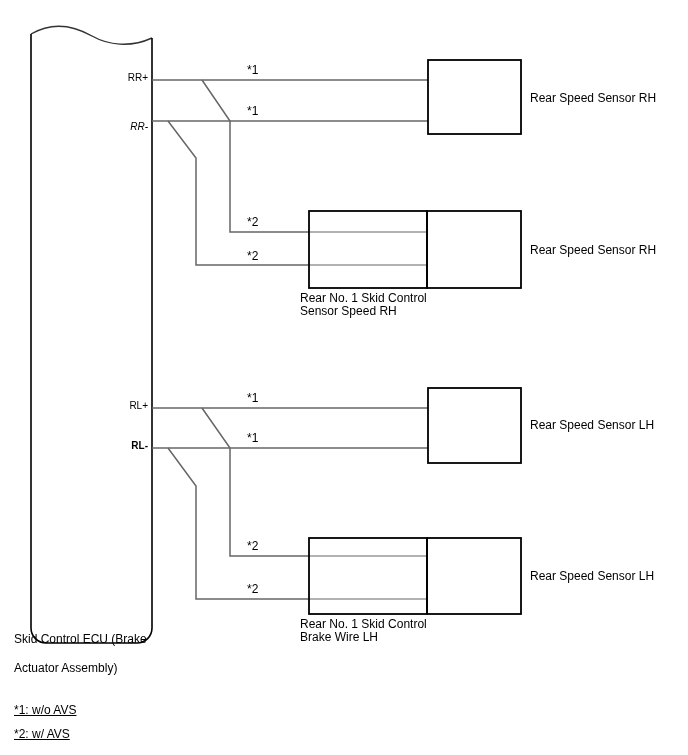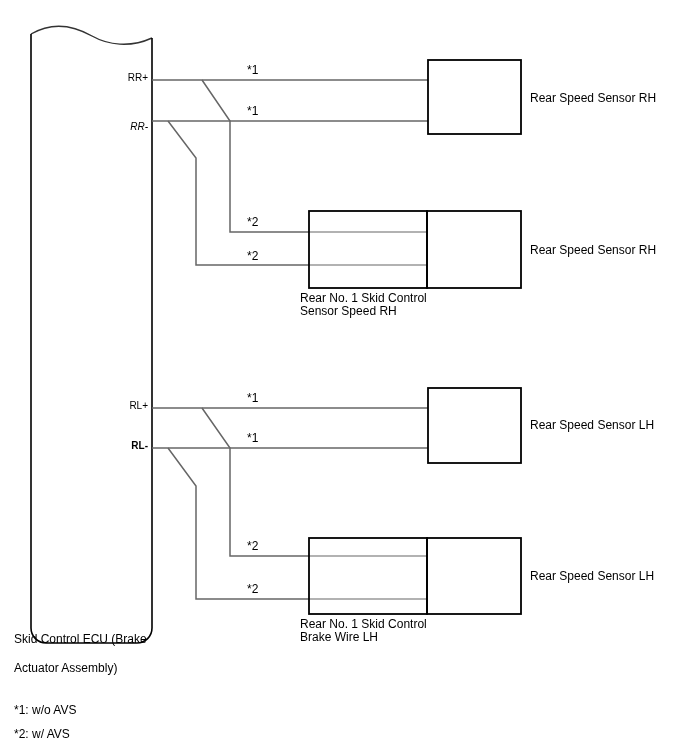--- a/index.html
+++ b/index.html
@@ -44,20 +44,21 @@
     font-size: 12px;
   }
   .wire-label {
     font-size: 12px;
   }
   .ecu-label {
     font-size: 12px;
   }
   .legend-item {
     font-size: 12px;
+    text-decoration: underline;
   }
 </style>
 </head>
 <body>
 
 <div id="diagram-root">
 
   <svg id="wiring-svg" viewBox="0 0 688 755">
 
     <g>

